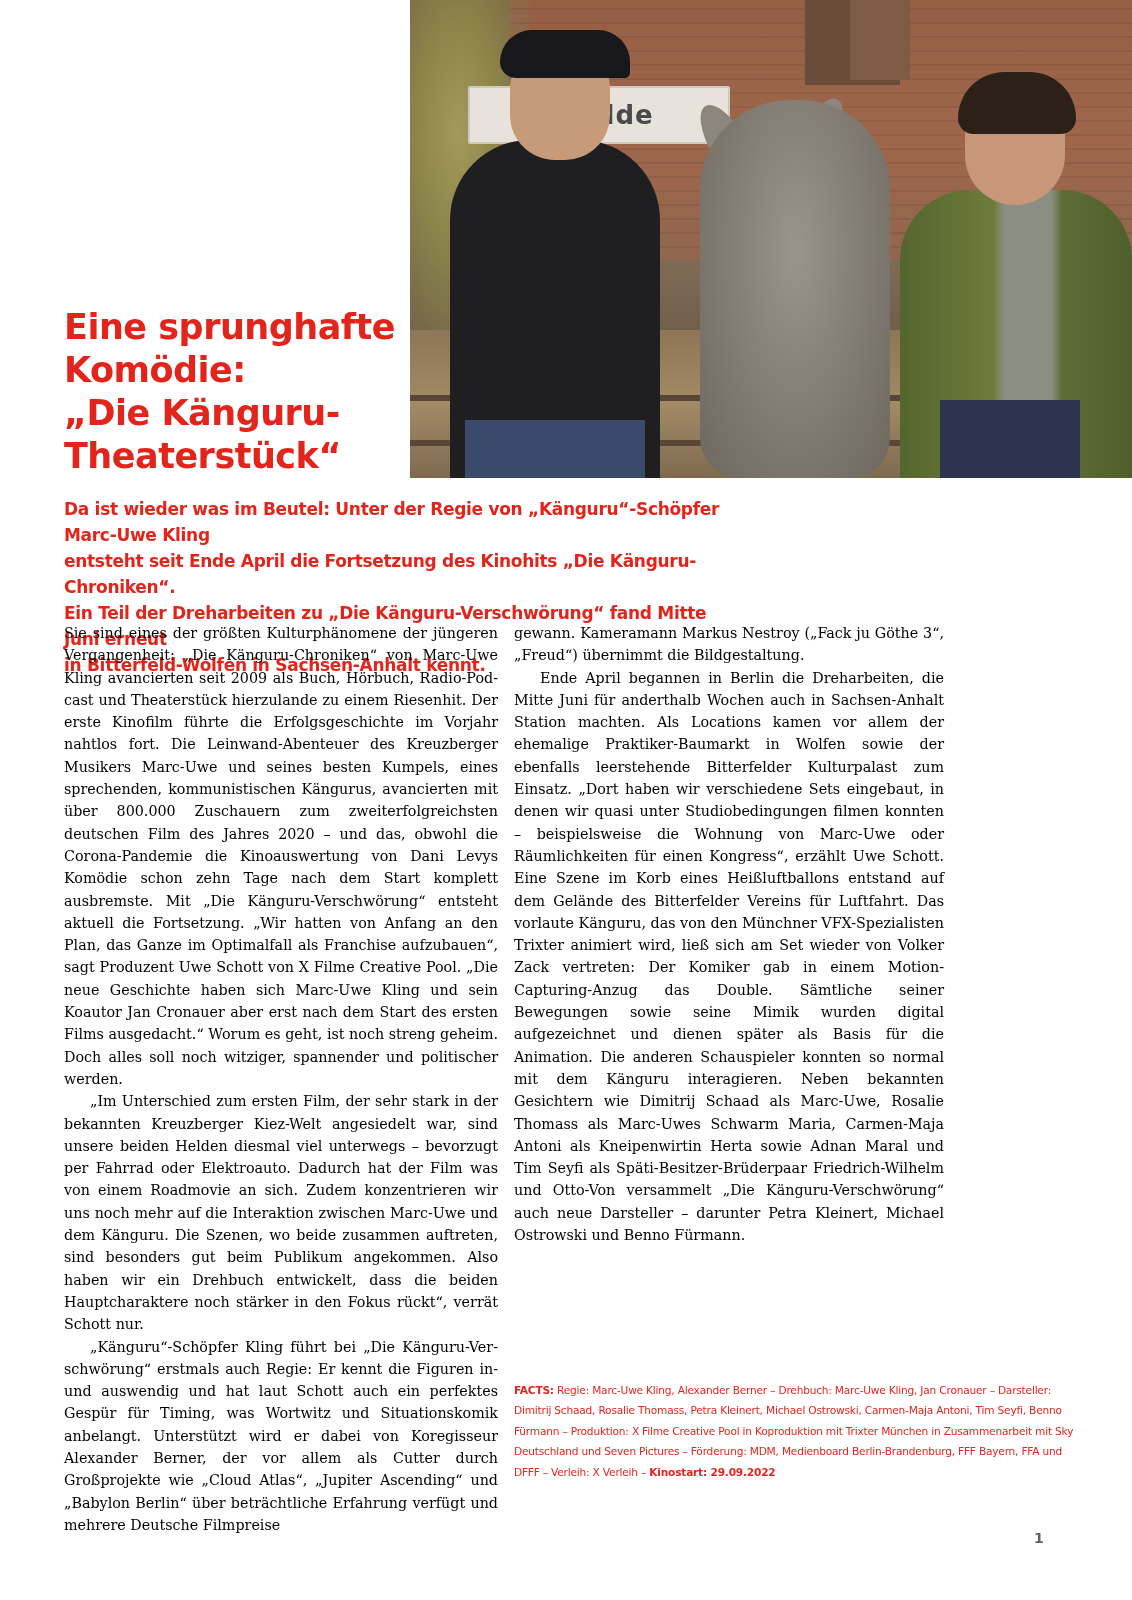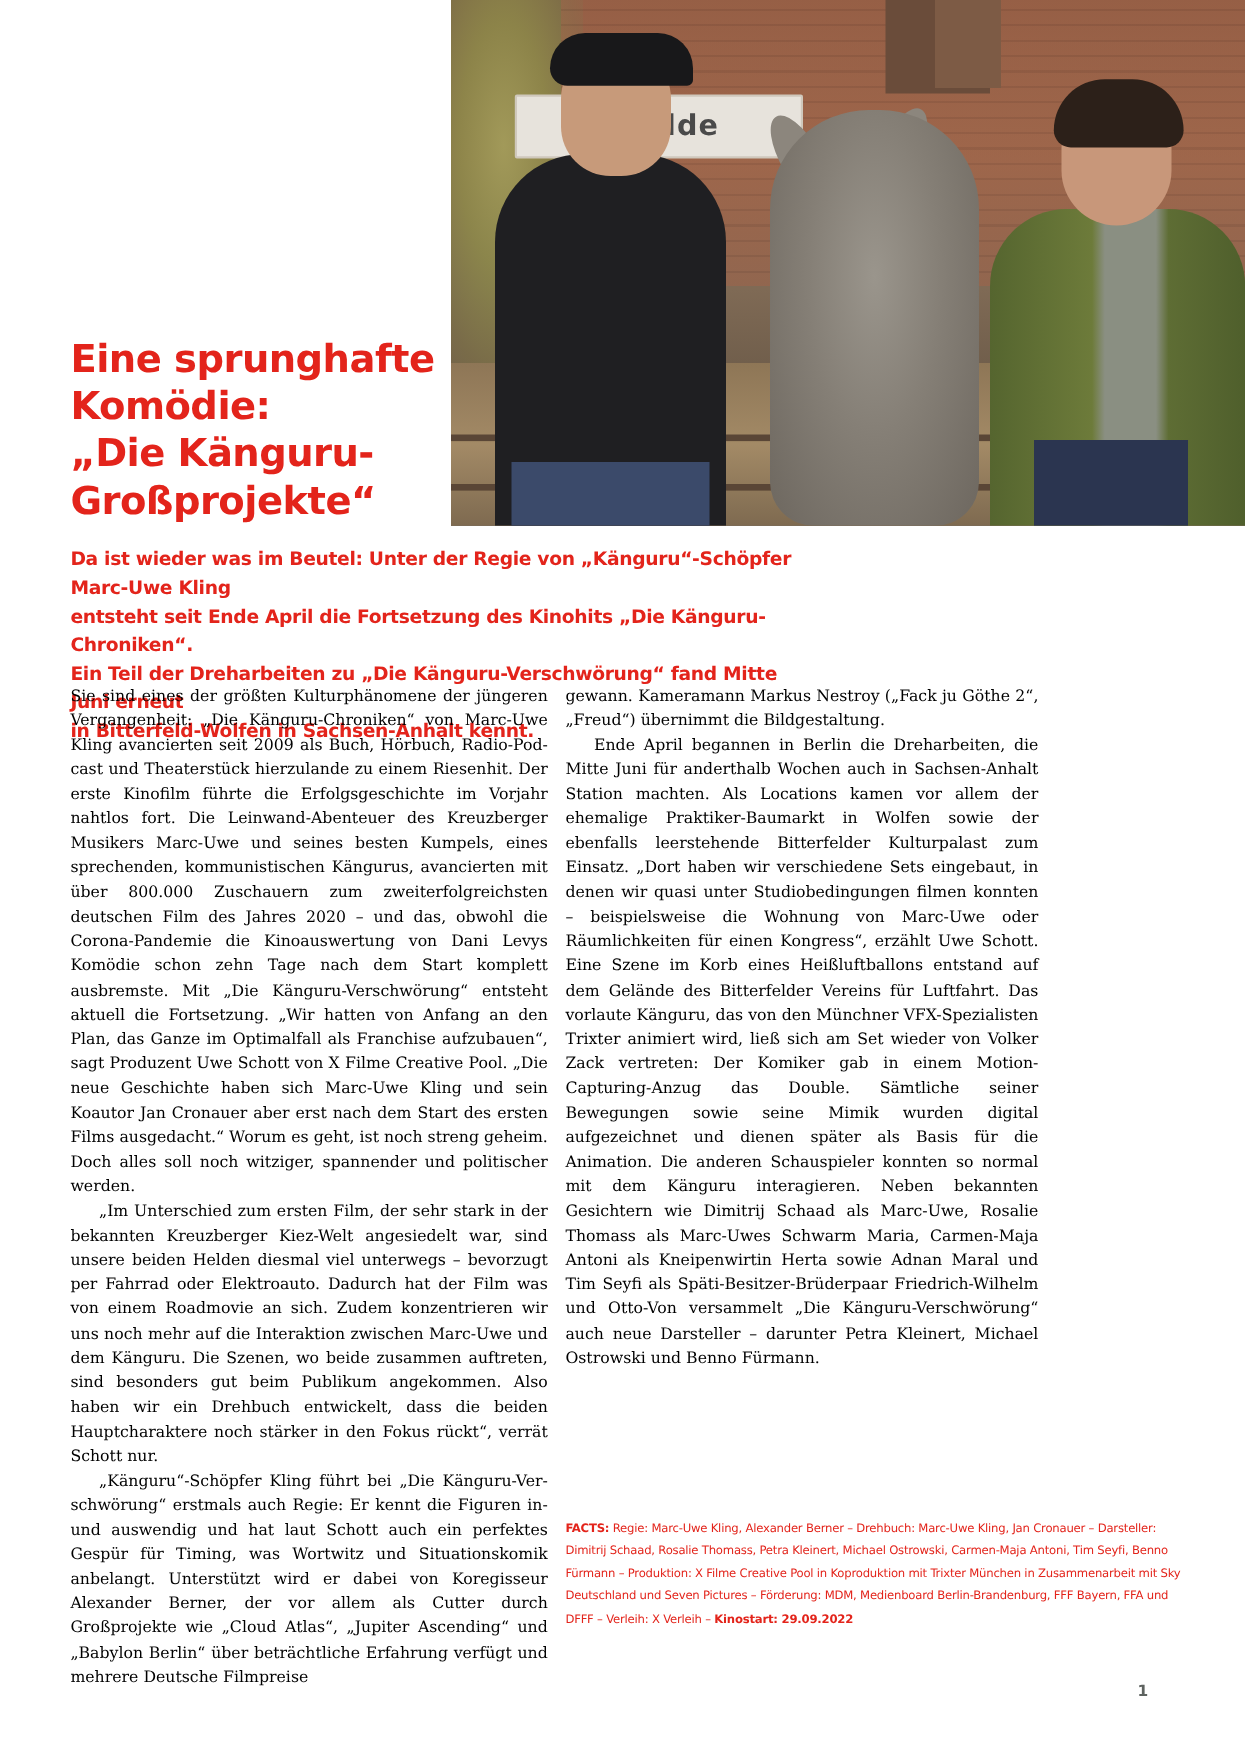--- a/index.html
+++ b/index.html
@@ -98,38 +98,38 @@
   <div class="man2-body"></div>
   <div class="man2-jeans"></div>
   <div class="man2-head"></div>
   <div class="man2-hair"></div>
 </div>
 
 <h1 class="headline">
   <span>Eine sprunghafte</span><br>
   <span>Komödie:</span><br>
   <span>„Die Känguru-</span><br>
-  <span>Großprojekte“</span>
+  <span>Theaterstück“</span>
 </h1>
 
 <p class="deck">
   <span>Da ist wieder was im Beutel: Unter der Regie von „Känguru“-Schöpfer Marc-Uwe Kling</span><br>
   <span>entsteht seit Ende April die Fortsetzung des Kinohits „Die Känguru-Chroniken“.</span><br>
   <span>Ein Teil der Dreharbeiten zu „Die Känguru-Verschwörung“ fand Mitte Juni erneut</span><br>
   <span>in Bitterfeld-Wolfen in Sachsen-Anhalt kennt.</span>
 </p>
 
 <div class="col col-left">
   <p>Sie sind eines der größten Kulturphänomene der jüngeren Vergangenheit: „Die Känguru-Chroniken“ von Marc-Uwe Kling avancierten seit 2009 als Buch, Hörbuch, Radio-Pod­cast und Theaterstück hierzulande zu einem Riesenhit. Der erste Kinofilm führte die Erfolgsgeschichte im Vorjahr naht­los fort. Die Leinwand-Abenteuer des Kreuzberger Musikers Marc-Uwe und seines besten Kumpels, eines sprechenden, kommunistischen Kängurus, avancierten mit über 800.000 Zuschauern zum zweiterfolgreichsten deutschen Film des Jahres 2020 – und das, obwohl die Corona-Pandemie die Ki­noauswertung von Dani Levys Komödie schon zehn Tage nach dem Start komplett ausbremste. Mit „Die Känguru-Ver­schwörung“ entsteht aktuell die Fortsetzung. „Wir hatten von Anfang an den Plan, das Ganze im Optimalfall als Franchise aufzubauen“, sagt Produzent Uwe Schott von X Filme Crea­tive Pool. „Die neue Geschichte haben sich Marc-Uwe Kling und sein Koautor Jan Cronauer aber erst nach dem Start des ersten Films ausgedacht.“ Worum es geht, ist noch streng ge­heim. Doch alles soll noch witziger, spannender und politi­scher werden.</p>
   <p class="indent">„Im Unterschied zum ersten Film, der sehr stark in der be­kannten Kreuzberger Kiez-Welt angesiedelt war, sind unsere beiden Helden diesmal viel unterwegs – bevorzugt per Fahr­rad oder Elektroauto. Dadurch hat der Film was von einem Roadmovie an sich. Zudem konzentrieren wir uns noch mehr auf die Interaktion zwischen Marc-Uwe und dem Känguru. Die Szenen, wo beide zusammen auftreten, sind besonders gut beim Publikum angekommen. Also haben wir ein Drehbuch entwickelt, dass die beiden Hauptcharaktere noch stärker in den Fokus rückt“, verrät Schott nur.</p>
   <p class="indent">„Känguru“-Schöpfer Kling führt bei „Die Känguru-Ver­schwörung“ erstmals auch Regie: Er kennt die Figuren in- und auswendig und hat laut Schott auch ein perfektes Gespür für Timing, was Wortwitz und Situationskomik anbelangt. Un­terstützt wird er dabei von Koregisseur Alexander Berner, der vor allem als Cutter durch Großprojekte wie „Cloud At­las“, „Jupiter Ascending“ und „Babylon Berlin“ über beträcht­liche Erfahrung verfügt und mehrere Deutsche Filmpreise</p>
 </div>
 
 <div class="col col-right">
-  <p>gewann. Kameramann Markus Nestroy („Fack ju Göthe 2“, „Freud“) übernimmt die Bildgestaltung.</p>
+  <p>gewann. Kameramann Markus Nestroy („Fack ju Göthe 3“, „Freud“) übernimmt die Bildgestaltung.</p>
   <p class="indent">Ende April begannen in Berlin die Dreharbeiten, die Mitte Juni für anderthalb Wochen auch in Sachsen-Anhalt Station machten. Als Locations kamen vor allem der ehemalige Prak­tiker-Baumarkt in Wolfen sowie der ebenfalls leerstehende Bitterfelder Kulturpalast zum Einsatz. „Dort haben wir ver­schiedene Sets eingebaut, in denen wir quasi unter Studiobe­dingungen filmen konnten – beispielsweise die Wohnung von Marc-Uwe oder Räumlichkeiten für einen Kongress“, erzählt Uwe Schott. Eine Szene im Korb eines Heißluftballons ent­stand auf dem Gelände des Bitterfelder Vereins für Luftfahrt. Das vorlaute Känguru, das von den Münchner VFX-Spezi­alisten Trixter animiert wird, ließ sich am Set wieder von Volker Zack vertreten: Der Komiker gab in einem Motion-Capturing-Anzug das Double. Sämtliche seiner Bewegungen sowie seine Mimik wurden digital aufgezeichnet und dienen später als Basis für die Animation. Die anderen Schauspieler konnten so normal mit dem Känguru interagieren. Neben be­kannten Gesichtern wie Dimitrij Schaad als Marc-Uwe, Ro­salie Thomass als Marc-Uwes Schwarm Maria, Carmen-Maja Antoni als Kneipenwirtin Herta sowie Adnan Maral und Tim Seyfi als Späti-Besitzer-Brüderpaar Friedrich-Wilhelm und Otto-Von versammelt „Die Känguru-Verschwörung“ auch neue Darsteller – darunter Petra Kleinert, Michael Ostrowski und Benno Fürmann.</p>
 </div>
 
 <div class="facts">
   <span class="facts-label">FACTS:</span><span> Regie: Marc-Uwe Kling, Alexander Berner – Drehbuch: Marc-Uwe Kling, Jan Cronauer – Darsteller: Dimitrij Schaad, Rosalie Thomass, Petra Kleinert, Michael Ostrowski, Carmen-Maja Antoni, Tim Seyfi, Benno Fürmann – Produktion: X Filme Creative Pool in Koproduktion mit Trixter München in Zusammenarbeit mit Sky Deutschland und Seven Pictures – Förderung: MDM, Medienboard Berlin-Brandenburg, FFF Bayern, FFA und DFFF  – Verleih: X Verleih – </span><span class="kinostart">Kinostart: 29.09.2022</span>
 </div>
 
 <div class="page-number">1</div>
 
 </body></html>

